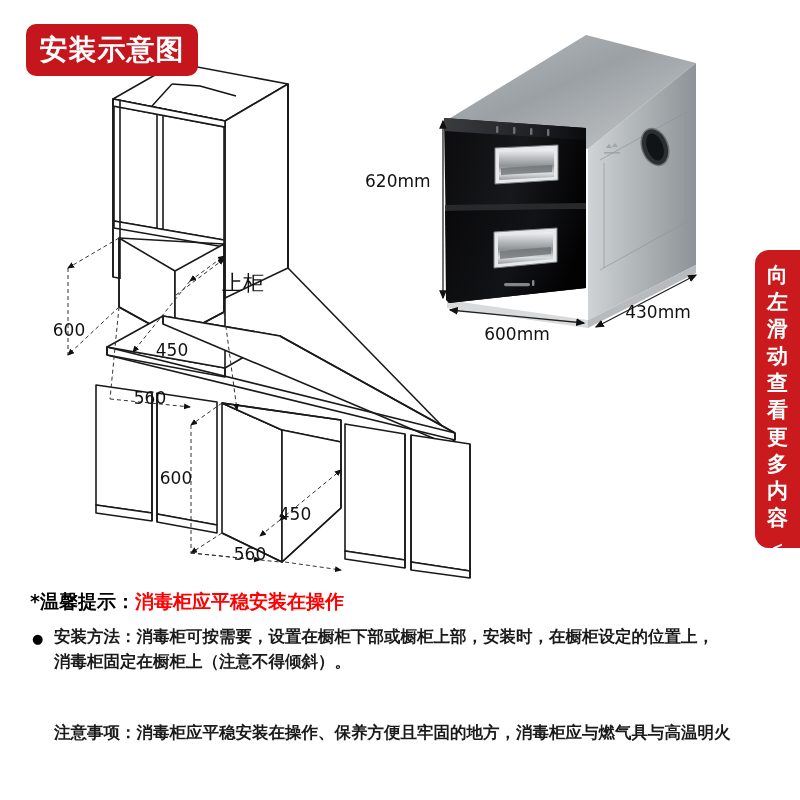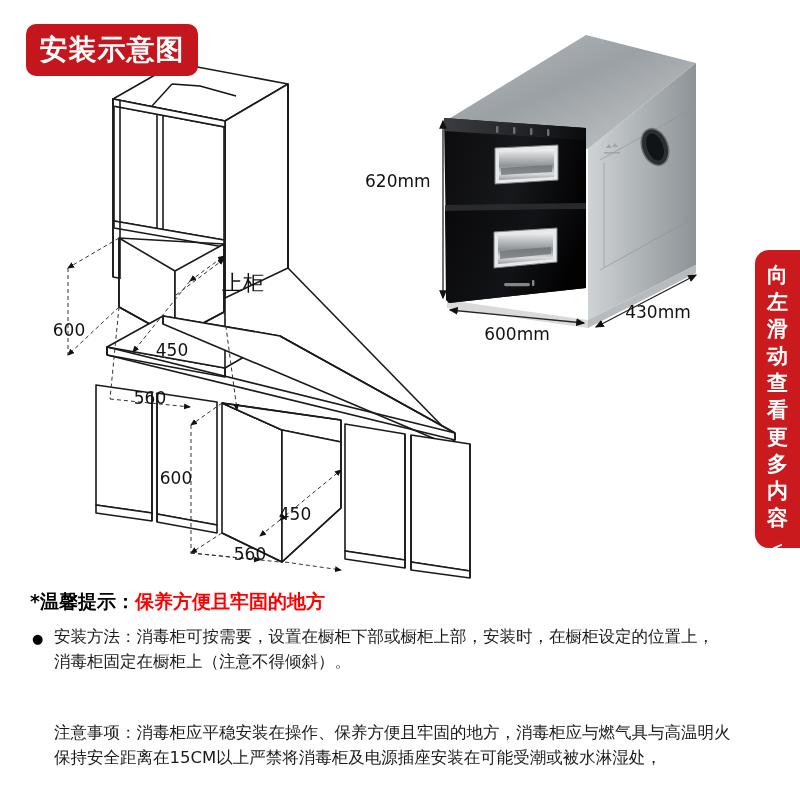--- a/index.html
+++ b/index.html
@@ -72,21 +72,21 @@
     font-family:"DejaVu Sans","Liberation Sans",sans-serif;
     color:#1a1a1a;
   }
   .para-install{left:32px;top:624px;width:745px;}
   .para-install .bullet{
     position:absolute;left:0;top:2px;font-size:13px;line-height:25px;color:#000;
   }
   .para-install .body{display:block;margin-left:22px;}
   .para-note{left:54px;top:712px;width:730px;margin-top:8px;}
 
-  .nowrapline{white-space:nowrap;display:block;}
+  .nowrapline{white-space:nowrap;display:block;font-weight:bold;}
 </style>
 </head>
 <body>
 
 <div id="root">
 
   <div class="badge">
     <span>安装示意图</span>
   </div>
 
@@ -331,29 +331,28 @@
         <div>看</div>
         <div>更</div>
         <div>多</div>
         <div>内</div>
         <div>容</div>
       </div>
     <div class="arrow">＜</div>
   </div>
 
   <div class="tip-line">
-    <span class="blk">*温馨提示：</span><span class="red">保养方便且牢固的地方</span>
+    <span class="blk">*温馨提示：</span><span class="red">消毒柜应平稳安装在操作</span>
   </div>
 
   <div class="para para-install">
     <span class="bullet">●</span>
     <span class="body">
       <span class="nowrapline">安装方法：消毒柜可按需要，设置在橱柜下部或橱柜上部，安装时，在橱柜设定的位置上，</span>
       <span class="nowrapline">消毒柜固定在橱柜上（注意不得倾斜）。</span>
     </span>
   </div>
 
   <div class="para para-note">
     <span class="nowrapline">注意事项：消毒柜应平稳安装在操作、保养方便且牢固的地方，消毒柜应与燃气具与高温明火</span>
-    <span class="nowrapline">保持安全距离在15CM以上严禁将消毒柜及电源插座安装在可能受潮或被水淋湿处，</span>
   </div>
 
 </div>
 
 </body></html>

